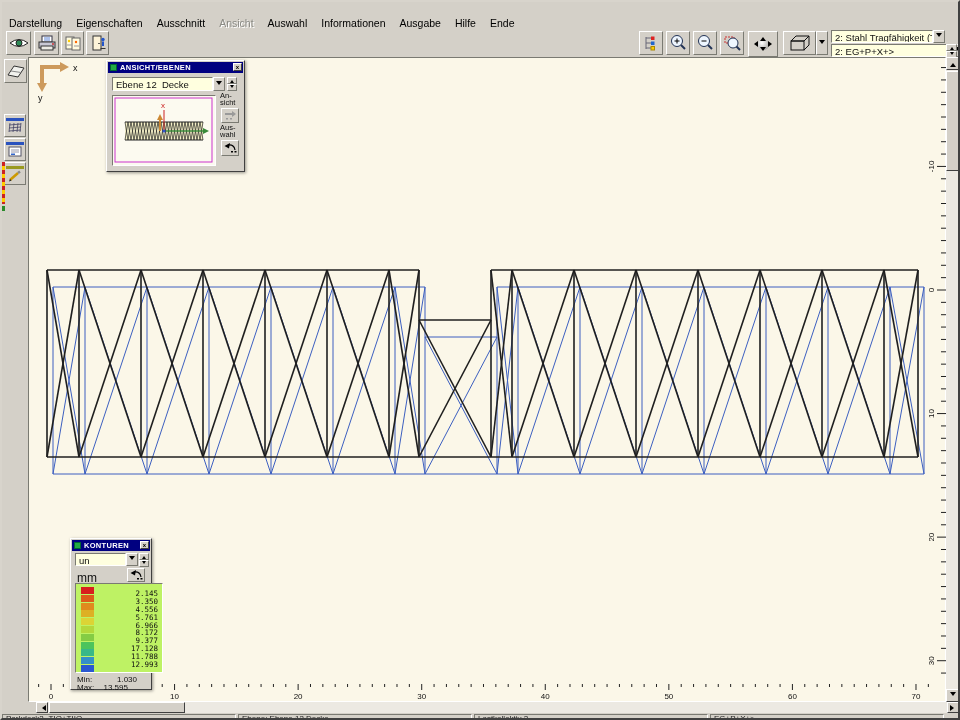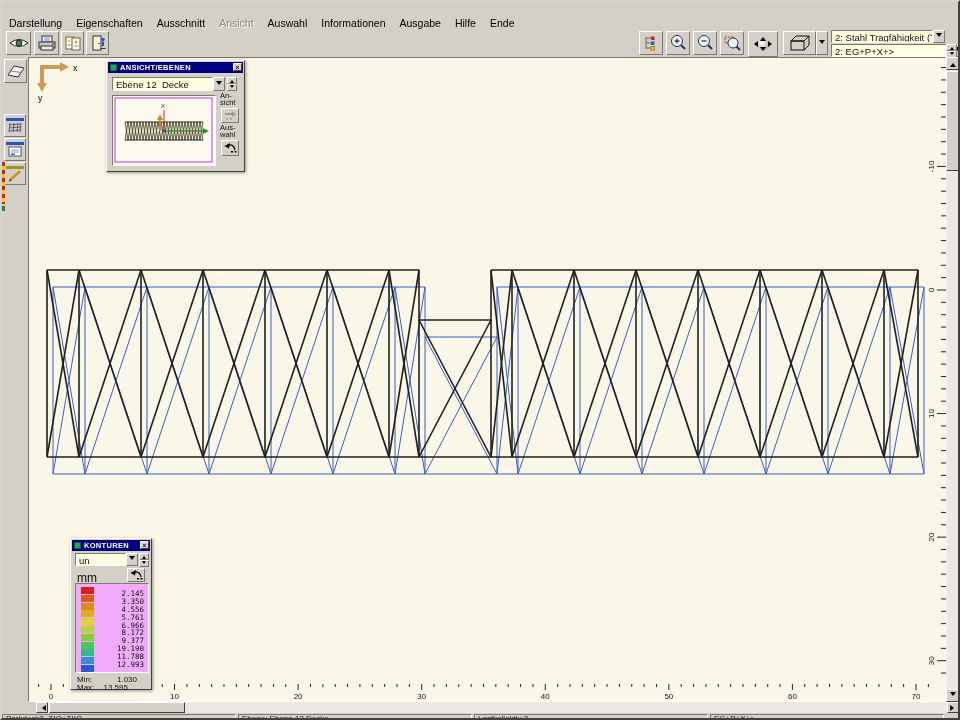--- a/index.html
+++ b/index.html
@@ -595,40 +595,40 @@
     </div>
     <div class="abs" style="left:6px;top:32px;font-size:12px;color:#111">mm</div>
     <div class="tbb out2" style="left:56px;top:29px;width:18px;height:14px">
       <svg width="15" height="12">
           <path d="M12,8 Q11,2 5,3" fill="none" stroke="#000" stroke-width="1.2"></path>
           <polygon points="1.5,4 7,1 6,6.5" fill="#000"></polygon>
           <rect x="8" y="9" width="2" height="1.5" fill="#000"></rect>
           <rect x="11.5" y="9" width="2" height="1.5" fill="#000"></rect>
         </svg>
     </div>
-    <div class="abs in" style="left:4px;top:44px;width:74px;height:90px;background:#f0abfc;position:absolute">
+    <div class="abs in" style="left:4px;top:44px;width:88px;height:90px;background:#bef264;position:absolute">
         <div class="lsq" style="top:3px;background:#d81e1e"></div>
         <div class="lsq" style="top:10.8px;background:#dd5c1a"></div>
         <div class="lsq" style="top:18.6px;background:#e08a1e"></div>
         <div class="lsq" style="top:26.4px;background:#ddb024"></div>
         <div class="lsq" style="top:34.2px;background:#dcd435"></div>
         <div class="lsq" style="top:42px;background:#b4d83c"></div>
         <div class="lsq" style="top:49.8px;background:#84cc44"></div>
         <div class="lsq" style="top:57.6px;background:#4cc45c"></div>
         <div class="lsq" style="top:65.4px;background:#38b888"></div>
         <div class="lsq" style="top:73.2px;background:#3490c8"></div>
         <div class="lsq" style="top:81px;background:#2a58d0"></div>
         <div class="lval" style="top:6.300000000000001px">2.145</div>
         <div class="lval" style="top:14.100000000000001px">3.350</div>
         <div class="lval" style="top:21.9px">4.556</div>
         <div class="lval" style="top:29.700000000000003px">5.761</div>
         <div class="lval" style="top:37.5px">6.966</div>
         <div class="lval" style="top:45.3px">8.172</div>
         <div class="lval" style="top:53.1px">9.377</div>
-        <div class="lval" style="top:60.900000000000006px">19.190</div>
+        <div class="lval" style="top:60.900000000000006px">17.128</div>
         <div class="lval" style="top:68.7px">11.788</div>
         <div class="lval" style="top:76.5px">12.993</div>
       </div>
     <div class="abs mmrow" style="left:6px;top:137px;width:68px;display:flex">
       <span>Min:</span>
       <span style="flex:1;text-align:right;padding-right:8px">1.030</span>
     </div>
     <div class="abs mmrow" style="left:6px;top:145px;width:68px;display:flex">
       <span>Max:</span>
       <span style="flex:1;text-align:center;padding-right:8px">13.595</span>

